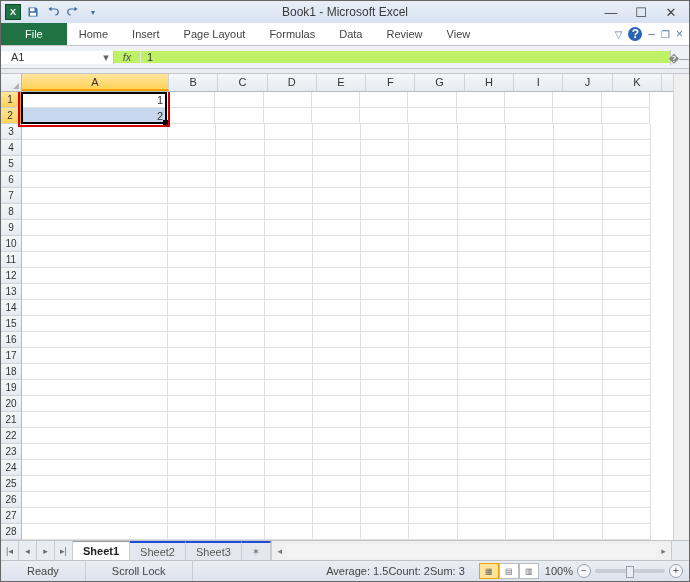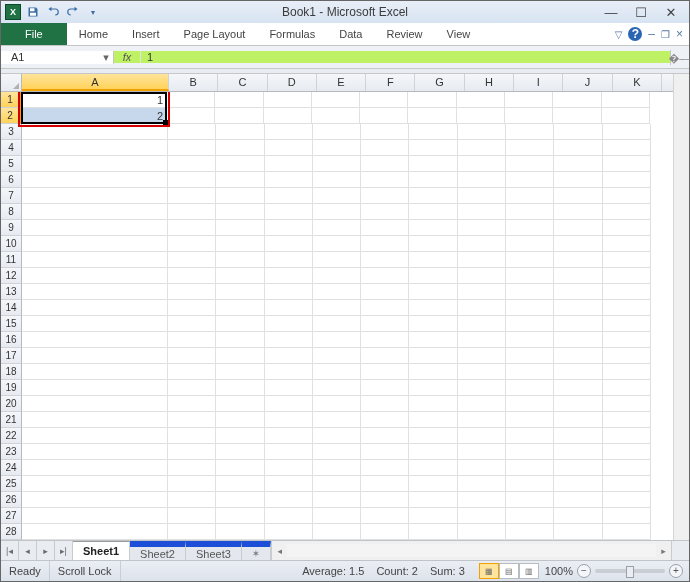--- a/index.html
+++ b/index.html
@@ -58,32 +58,32 @@
 .selborder::after{content:"";position:absolute;right:-3px;bottom:-3px;width:5px;height:5px;background:#000}
 
 .redmark{position:absolute;left:17px;top:-2px;width:152px;height:37px;border:2px solid #d40000;box-sizing:border-box;pointer-events:none}
 
 .vscroll{position:absolute;right:0;top:0;bottom:0;width:15px;background:#f0f0f0;border-left:1px solid #d4d4d4}
 
 
 .sheetrow{height:19px;display:flex;align-items:stretch;background:#e9edf2;border-top:1px solid #bfc4c9}
 .navbtns{display:flex}
 .navbtns span{width:17px;display:flex;align-items:center;justify-content:center;border-right:1px solid #c7ccd1;color:#6b6b6b;font-size:9px}
-.stab{padding:0 10px;display:flex;align-items:center;border-right:1px solid #c7ccd1;font-size:11px;color:#555;background:#e4e8ee;border-top:6px solid #1d4ed8;cursor:pointer}
+.stab{padding:0 10px;display:flex;align-items:center;border-right:1px solid #c7ccd1;font-size:11px;color:#555;background:#e4e8ee;border-top:2px solid #1d4ed8;cursor:pointer}
 .stab.active{background:#fff;font-weight:bold;color:#222;border-top:1px solid #999;border-bottom:1px solid #fff;margin-bottom:-1px}
 .stab.new{font-size:10px;color:#7a7a7a}
 .hscroll{flex:1;display:flex;align-items:center;background:#f0f0f0;border-left:1px solid #c7ccd1}
 .hscroll .arrow{width:15px;text-align:center;color:#777;font-size:9px}
 .hscroll .track{flex:1;height:13px;background:#f4f4f4;position:relative}
 .bottomright{width:17px;border-left:1px solid #c7ccd1}
 
 
 .status{height:20px;background:linear-gradient(#eaeef4,#dde3ec);border-top:1px solid #bfc4c9;display:flex;align-items:center;font-size:11px;color:#444}
-.status .seg{padding:0 8px;border-right:1px solid #c9ced5;height:100%;display:flex;align-items:center}
-.status .agg{margin-left:auto;display:flex;gap:12px;padding-right:8px}
+.status .seg{padding:0 26px;border-right:1px solid #c9ced5;height:100%;display:flex;align-items:center}
+.status .agg{margin-left:auto;display:flex;padding-right:8px}
 .viewbtns{display:flex;gap:0;margin:0 6px}
 .viewbtns span{width:18px;height:14px;border:1px solid #b7bcc2;background:#fff;display:flex;align-items:center;justify-content:center;font-size:8px;color:#666}
 .viewbtns span.active{background:#ffe49b;border-color:#f2a100}
 .zoom{display:flex;align-items:center;gap:4px;padding-right:6px}
 .zoom .slider{width:70px;height:4px;background:#c9ced5;position:relative;border-radius:2px}
 .zoom .slider::after{content:"";position:absolute;left:50%;top:-3px;width:6px;height:10px;background:#eaeef4;border:1px solid #9aa0a8;transform:translateX(-50%)}
 .zoom .zsym{width:12px;height:12px;border:1px solid #9aa0a8;border-radius:50%;display:flex;align-items:center;justify-content:center;font-size:10px;line-height:1;color:#555;background:#f4f6f9}
 </style>
 </head>
 <body>

